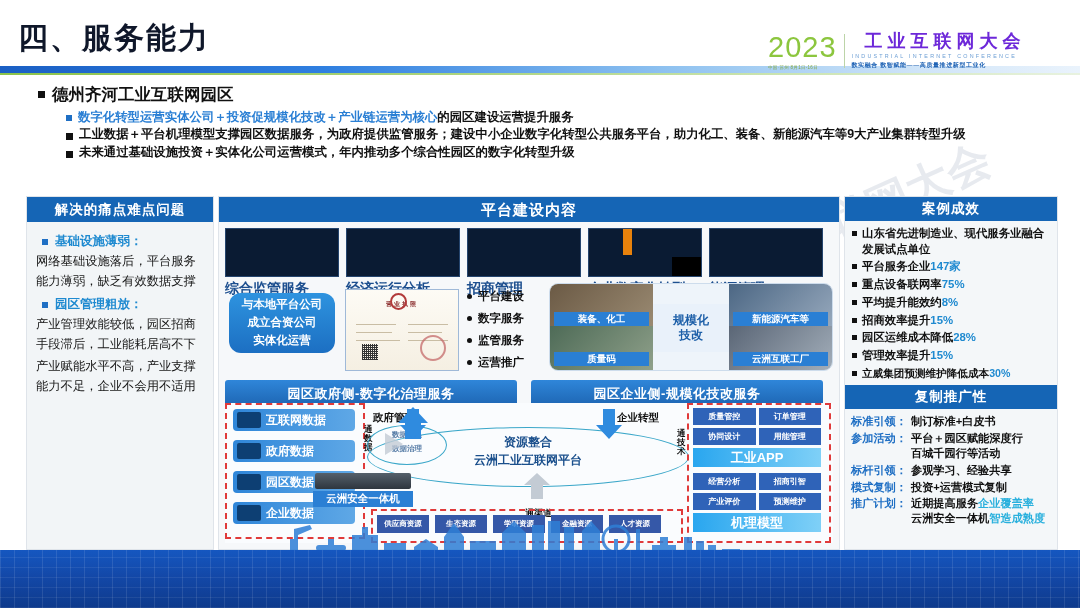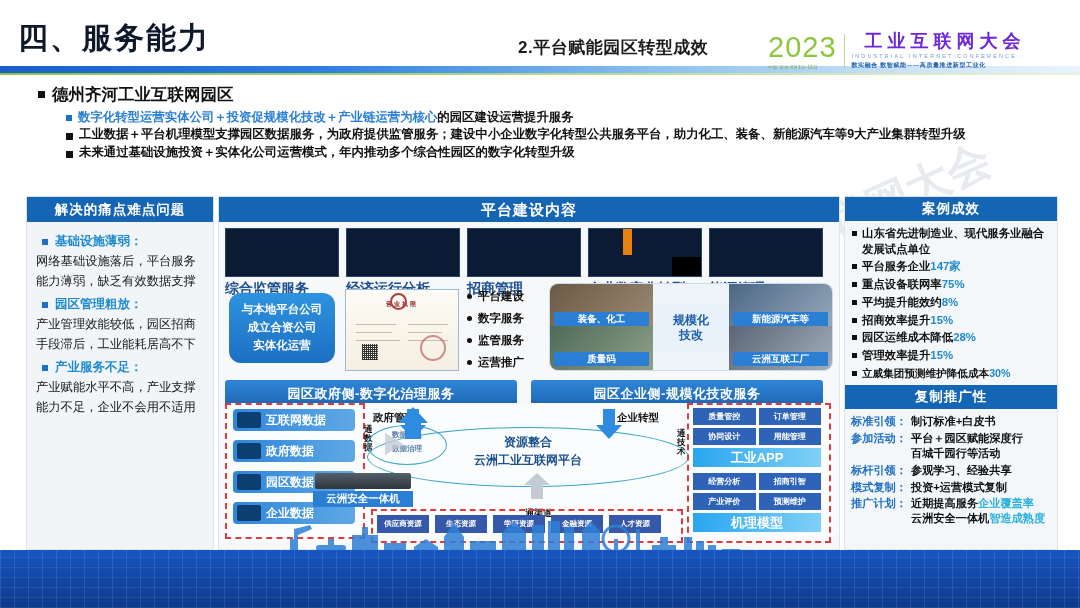--- a/index.html
+++ b/index.html
@@ -73,21 +73,21 @@
      radial-gradient(circle at 20% 35%,rgba(60,160,230,.55) 0 7%,transparent 8%),
      radial-gradient(circle at 78% 60%,rgba(60,200,230,.45) 0 9%,transparent 10%),
      repeating-linear-gradient(0deg,rgba(90,170,230,.20) 0 1px,transparent 1px 5px),
      linear-gradient(180deg,#0d2647,#081629);}
   .sc-green{background:
      repeating-linear-gradient(90deg,#1f9e2e 0 9px,#0f1a10 9px 11px),
      #111;}
   .sc-green .orange{position:absolute;left:30%;top:0;width:9px;height:55%;background:#e8820c;}
   .sc-green .blk{position:absolute;right:0;bottom:0;width:26%;height:40%;background:#000;}
 
-  .jv{position:absolute;left:10px;top:96px;width:106px;height:70px;border-radius:12px;
+  .jv{position:absolute;left:10px;top:96px;width:106px;height:60px;border-radius:12px;
      background:linear-gradient(180deg,#2e93df,#1c6fc2);color:#fff;font-weight:700;font-size:11.5px;
      display:flex;flex-direction:column;align-items:center;justify-content:center;gap:4px;line-height:1.2;}
 
   .licimg{position:absolute;left:126px;top:92px;width:112px;height:80px;border:1px solid #9fb9d8;
      background:linear-gradient(180deg,#fdfbf5,#f5efe2);overflow:hidden;}
   .licimg .ttl{font-size:6px;color:#8a2b2b;text-align:center;margin-top:10px;letter-spacing:2px;font-weight:700;}
   .licimg .seal{position:absolute;left:44px;top:3px;width:13px;height:13px;border-radius:50%;
      border:2px solid #b23a3a;}
   .licimg .seal2{position:absolute;right:12px;bottom:9px;width:22px;height:22px;border-radius:50%;
      border:2px solid #c46a6a;opacity:.75;}
@@ -163,21 +163,20 @@
 </style>
 </head>
 <body>
 
 <div class="slide">
 
   <div class="wm" style="left:600px;top:210px;font-size:44px;">2023工业互联网大会</div>
   <div class="wm" style="left:210px;top:330px;font-size:52px;">2023工业互联网大会</div>
 
   <div class="hdr-title">四、服务能力</div>
-  <div class="hdr-sub">2.平台赋能园区转型成效</div>
   <div class="hdr-rule"></div>
   <div class="hdr-rule2"></div>
 
   <div class="logo">
     <div>
       <div class="logo-2023">2023</div>
       <div class="logo-2023sub">中国·苏州  8月1日-16日</div>
     </div>
     <div class="logo-div"></div>
     <div>
@@ -214,24 +213,20 @@
       <div class="lp-h">
         <i class="sq-b"></i>
         <span>基础设施薄弱：</span>
       </div>
       <p class="lp-p">网络基础设施落后，平台服务能力薄弱，缺乏有效数据支撑</p>
       <div class="lp-h">
         <i class="sq-b"></i>
         <span>园区管理粗放：</span>
       </div>
       <p class="lp-p">产业管理效能较低，园区招商手段滞后，工业能耗居高不下</p>
-      <div class="lp-h">
-        <i class="sq-b"></i>
-        <span>产业服务不足：</span>
-      </div>
       <p class="lp-p">产业赋能水平不高，产业支撑能力不足，企业不会用不适用</p>
     </div>
   </div>
 
   <div class="panel" id="centerPanel">
     <div class="phead">平台建设内容</div>
 
     <div class="thumbs">
       <div class="thumb">
         <div class="shot sc-dash"></div>

